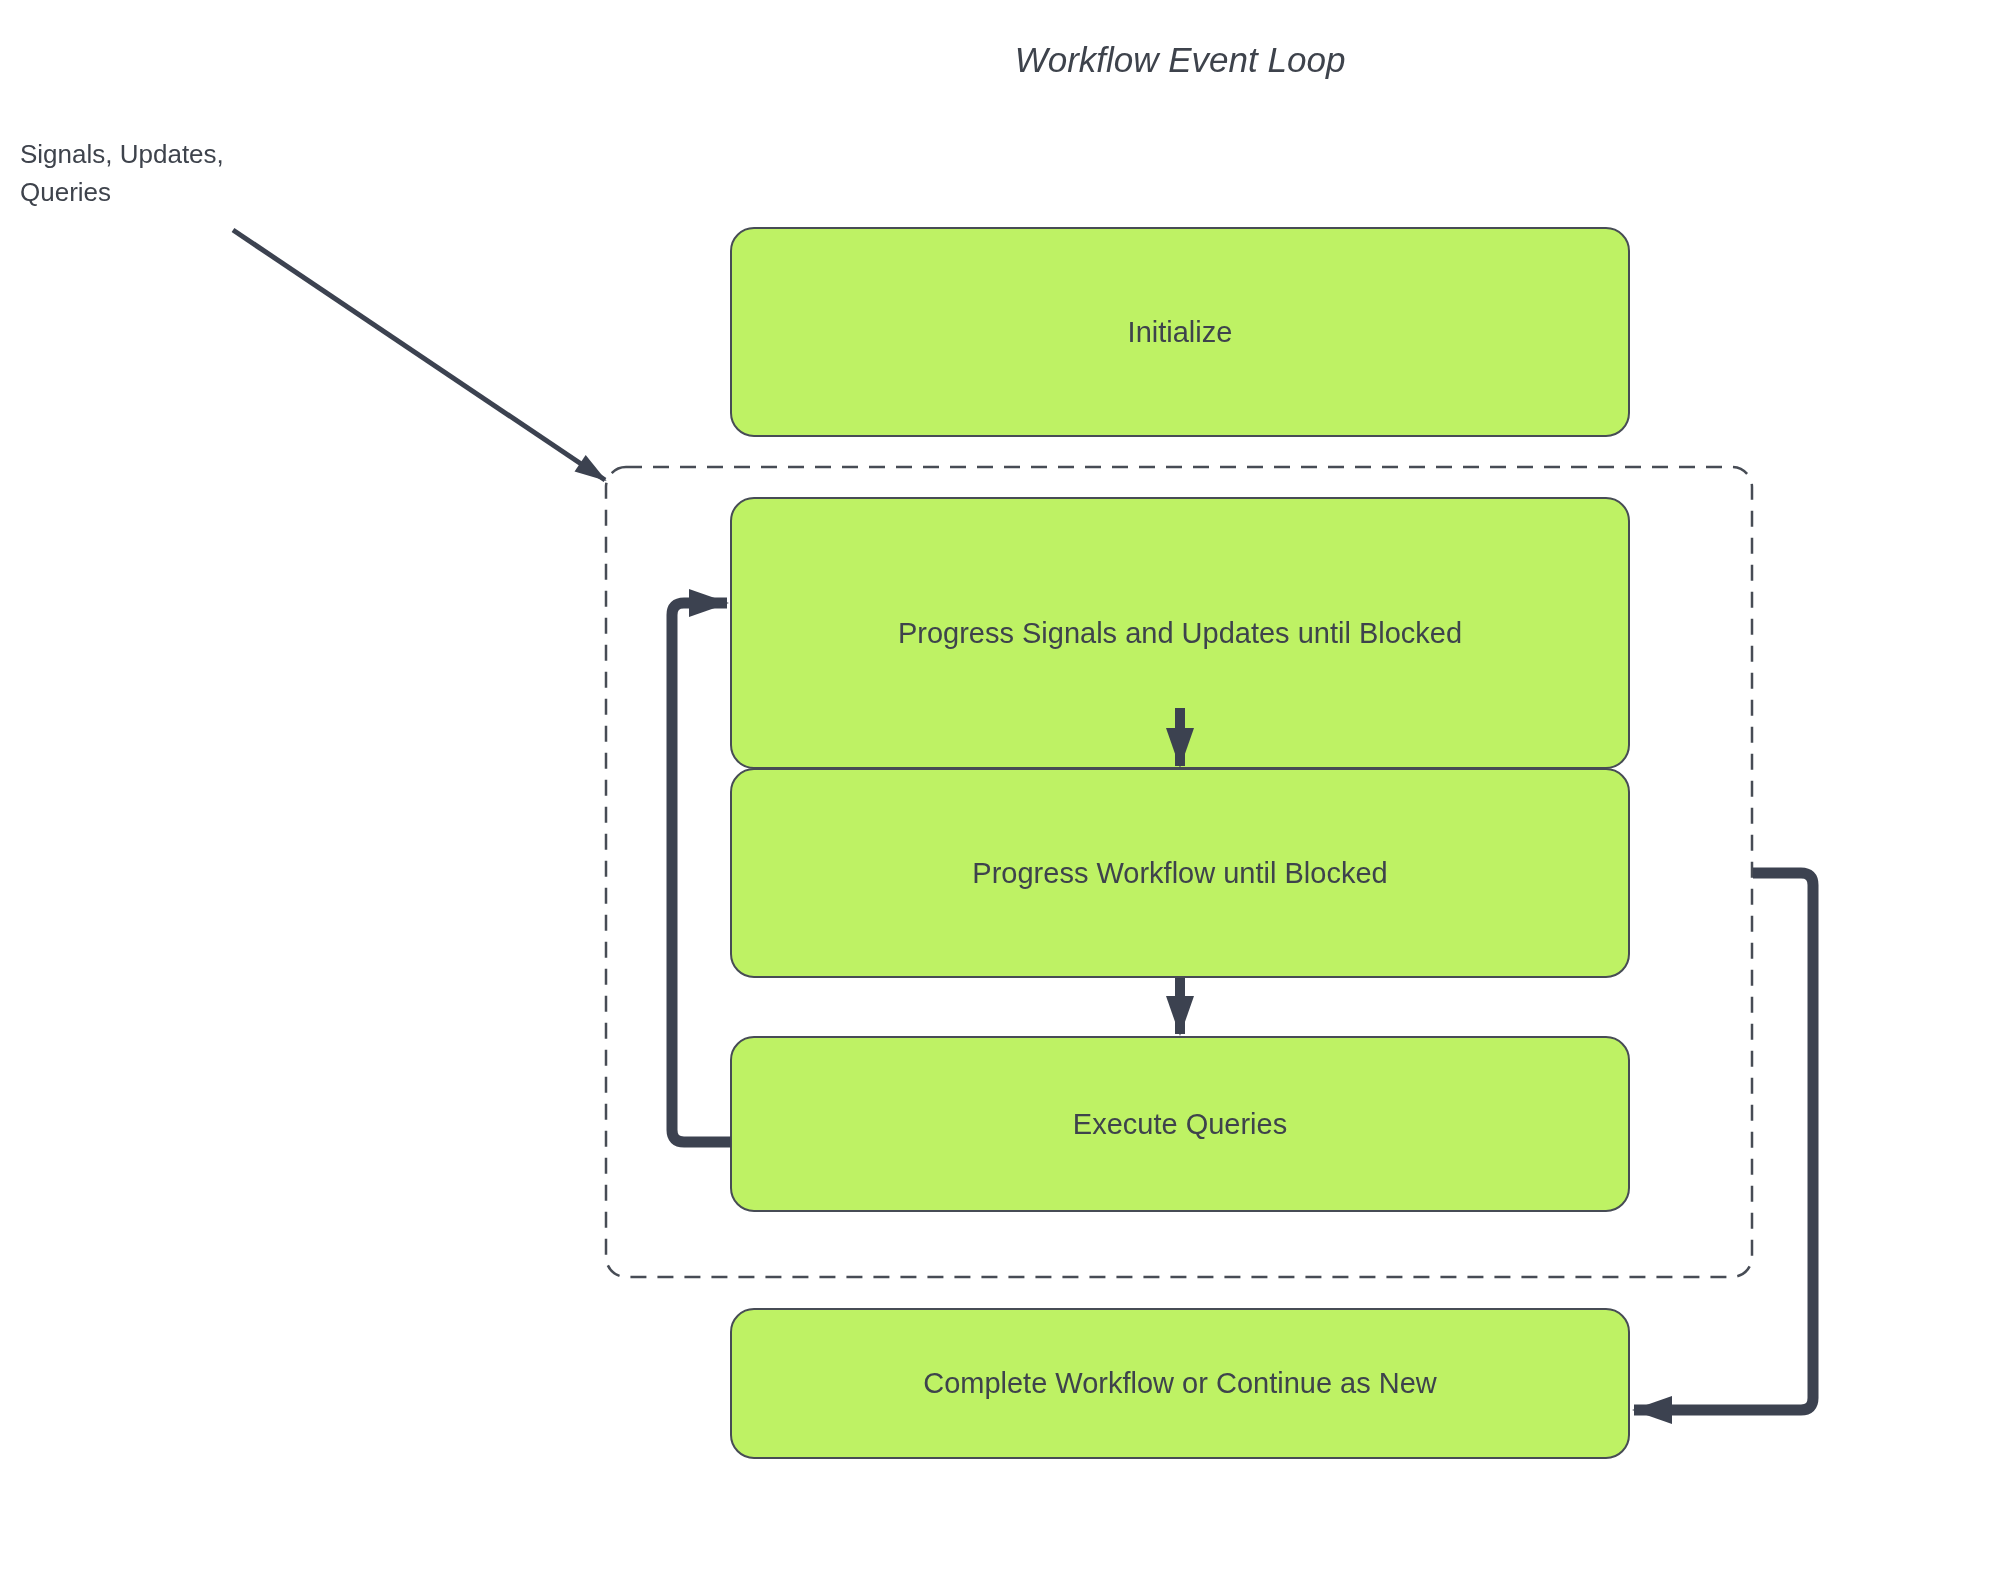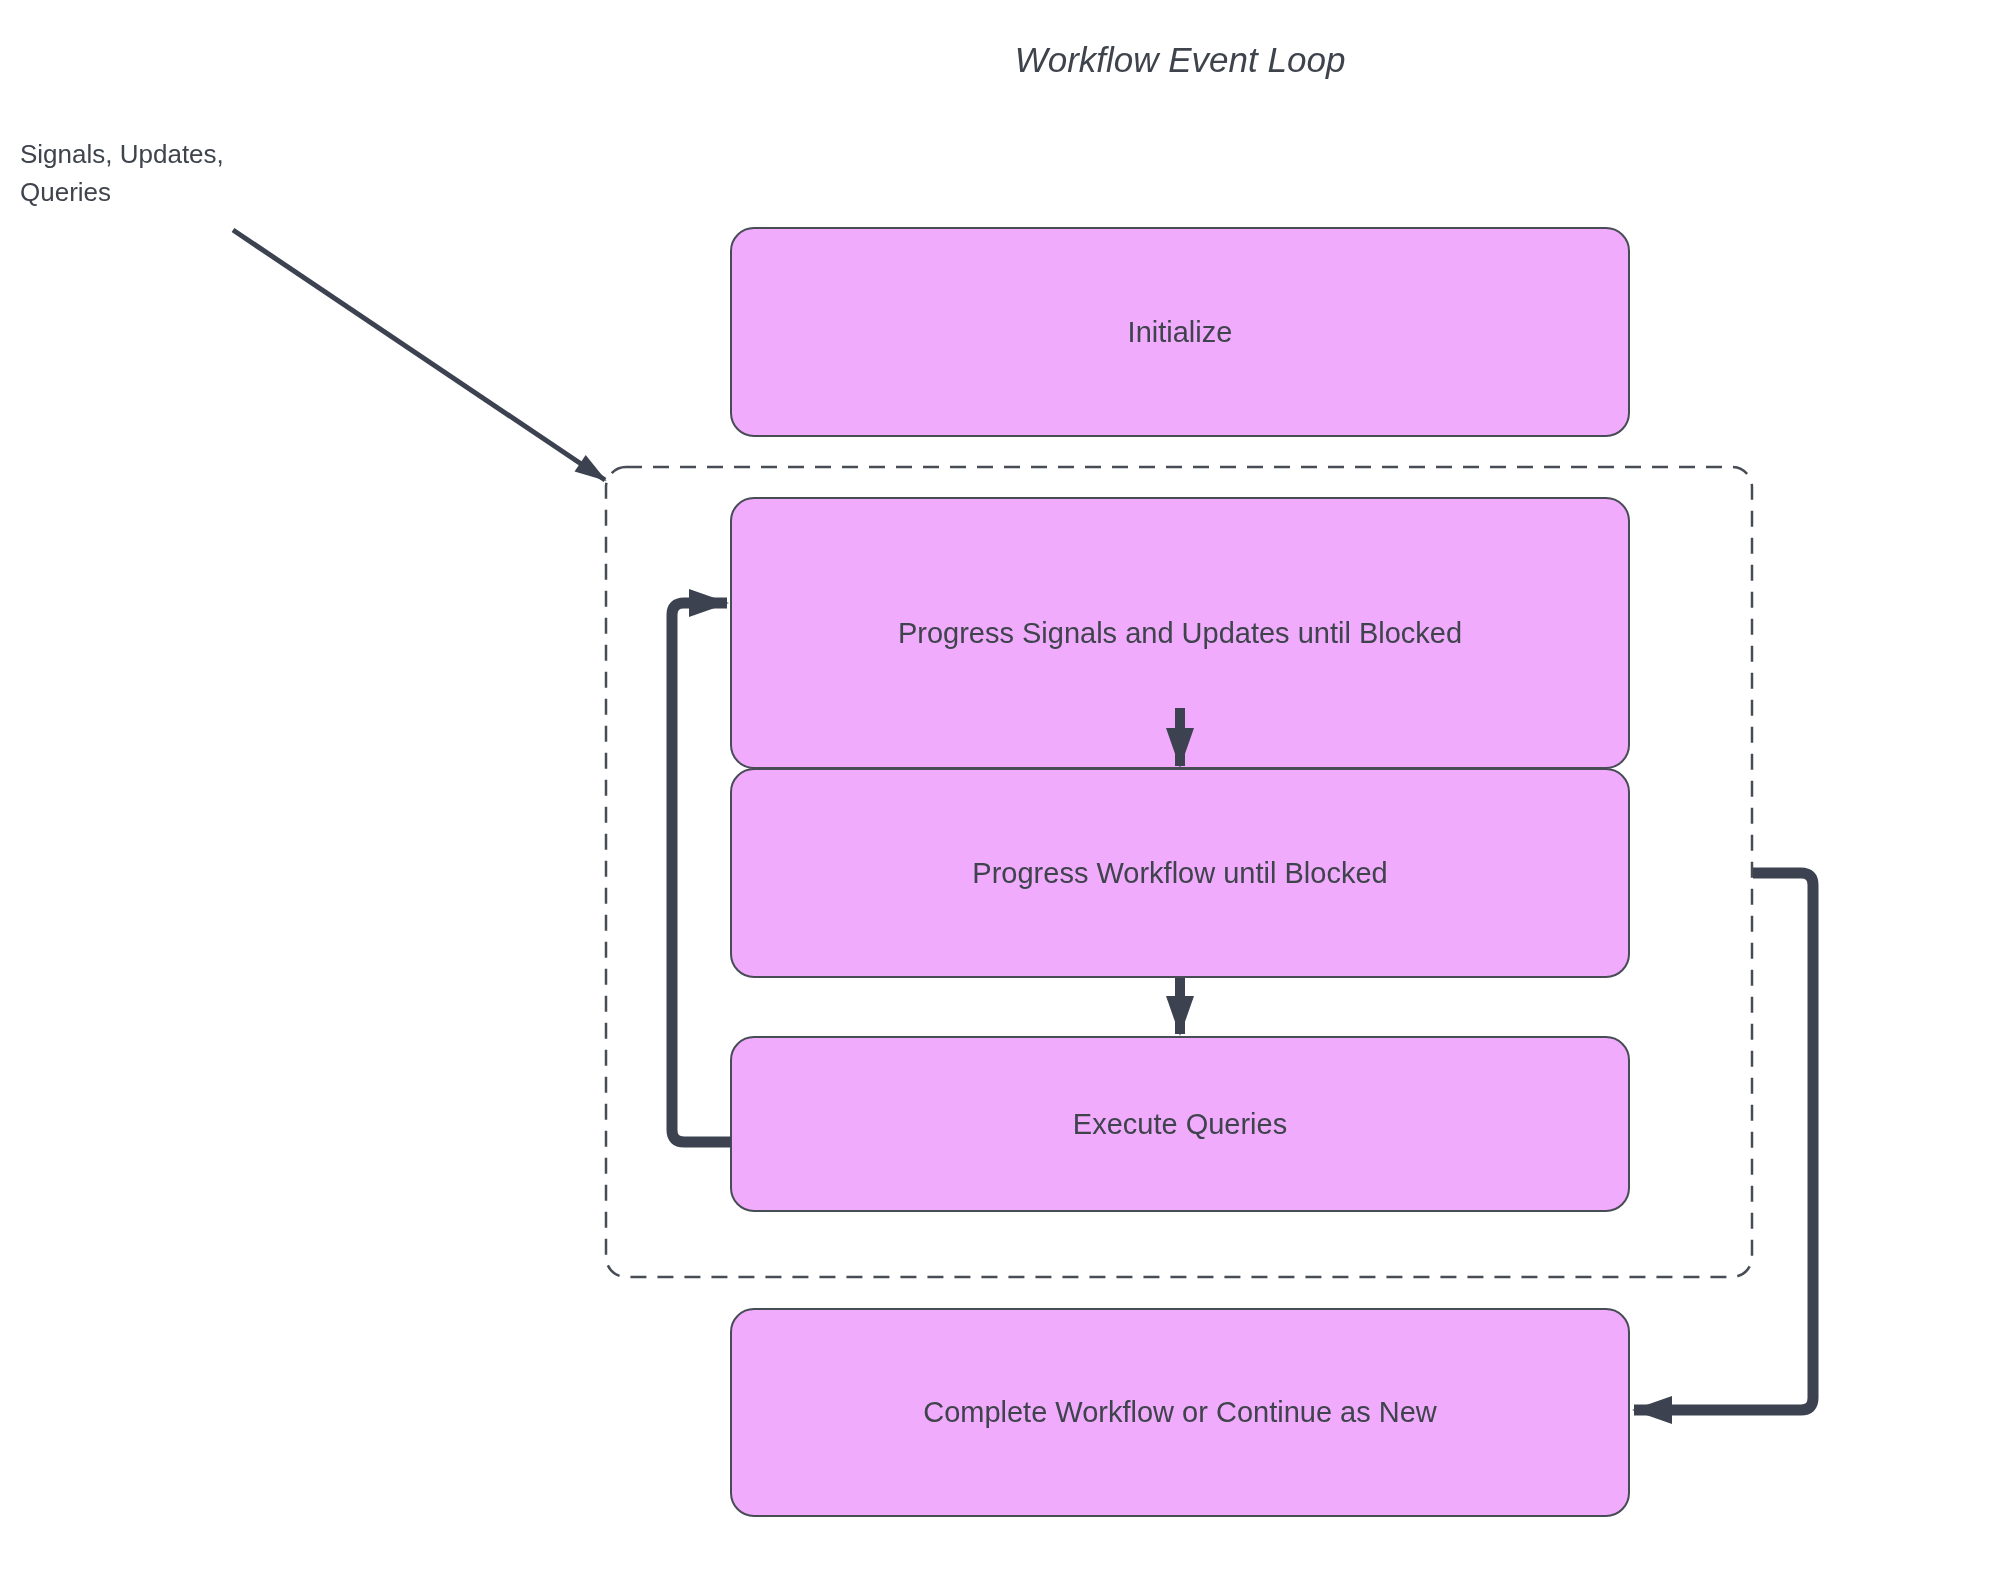--- a/index.html
+++ b/index.html
@@ -26,34 +26,34 @@
   .annotation{
     position:absolute;left:20px;top:136px;width:290px;
     text-align:left;
     font-size:26px;line-height:1.45;
     white-space:pre-line;
     color:var(--text);
   }
   .node{
     position:absolute;left:730px;width:900px;
     box-sizing:border-box;
-    background:#f0abfc;
+    background:#bef264;
     border:2px solid var(--border);
     border-radius:24px;
     display:flex;align-items:center;justify-content:center;
     text-align:center;
     font-size:29px;
     color:var(--text);
     z-index:1;
   }
   #node-initialize{top:227px;height:210px;}
   #node-progress-signals{top:497px;height:272px;}
   #node-progress-workflow{top:768px;height:210px;}
   #node-execute-queries{top:1036px;height:176px;}
-  #node-complete{top:1308px;height:209px;}
+  #node-complete{top:1308px;height:151px;}
   .connector-layer{
     position:absolute;left:0;top:0;width:2006px;height:1576px;
     z-index:2;
     pointer-events:none;
   }
   .connector-layer path.line{
     fill:none;
     stroke:var(--connector);
   }
   .connector-layer rect.dashed{

